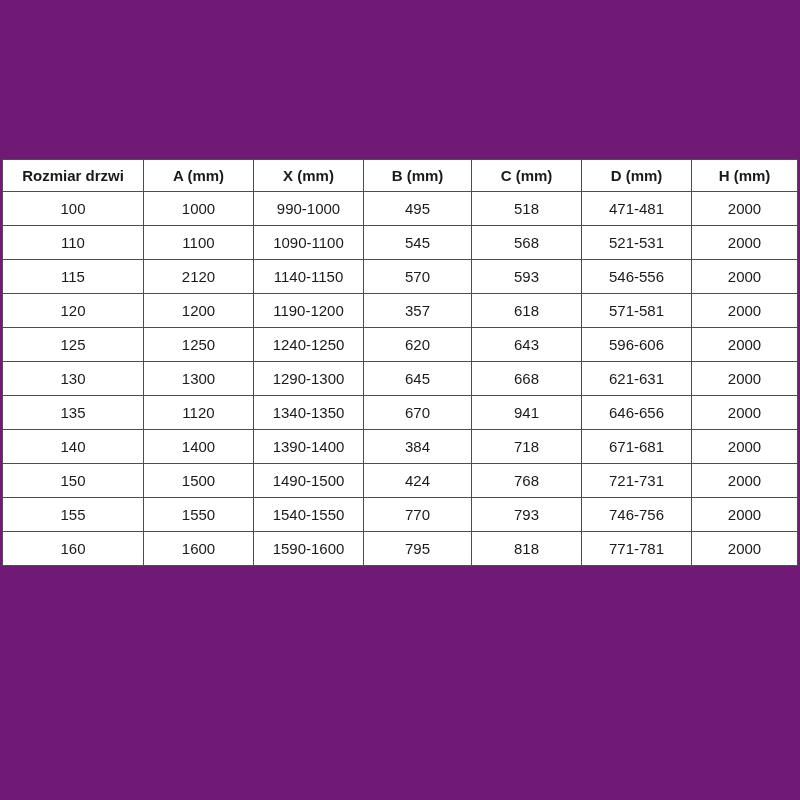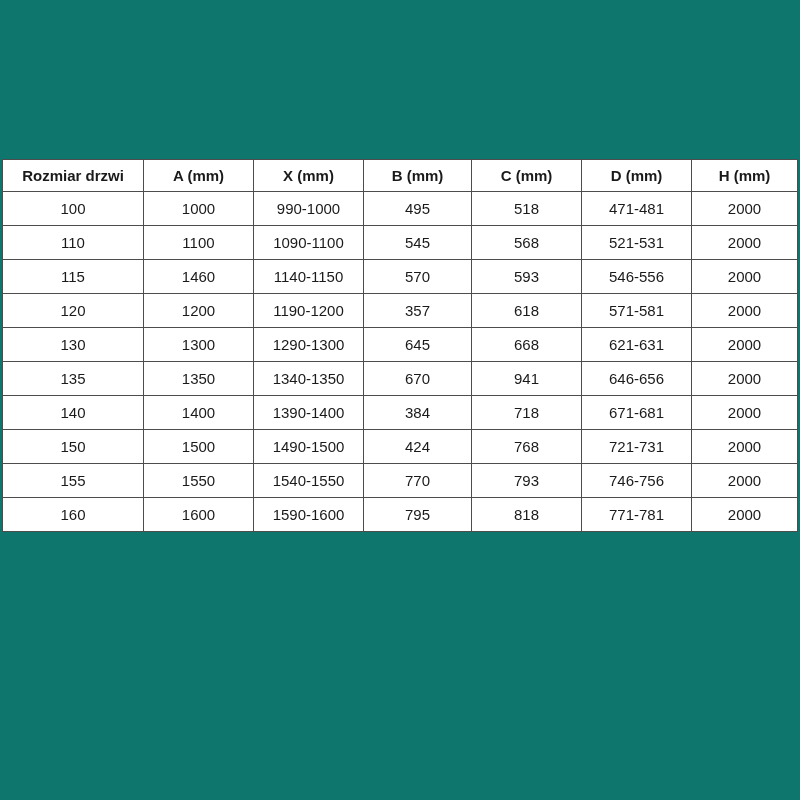--- a/index.html
+++ b/index.html
@@ -5,21 +5,21 @@
   html, body {
     margin: 0;
     padding: 0;
     background: #ffffff;
     font-family: "Liberation Sans", sans-serif;
   }
   .page {
     position: relative;
     width: 800px;
     height: 800px;
-    background: #0f766e;
+    background: #701a75;
     overflow: hidden;
   }
   .table-wrap {
     position: absolute;
     top: 159px;
     left: 2px;
     width: 796px;
   }
   table.size-table {
     border-collapse: collapse;
@@ -94,48 +94,57 @@
             <td>110</td>
             <td>1100</td>
             <td>1090-1100</td>
             <td>545</td>
             <td>568</td>
             <td>521-531</td>
             <td>2000</td>
           </tr>
           <tr>
             <td>115</td>
-            <td>1460</td>
+            <td>2120</td>
             <td>1140-1150</td>
             <td>570</td>
             <td>593</td>
             <td>546-556</td>
             <td>2000</td>
           </tr>
           <tr>
             <td>120</td>
             <td>1200</td>
             <td>1190-1200</td>
             <td>357</td>
             <td>618</td>
             <td>571-581</td>
             <td>2000</td>
           </tr>
           <tr>
+            <td>125</td>
+            <td>1250</td>
+            <td>1240-1250</td>
+            <td>620</td>
+            <td>643</td>
+            <td>596-606</td>
+            <td>2000</td>
+          </tr>
+          <tr>
             <td>130</td>
             <td>1300</td>
             <td>1290-1300</td>
             <td>645</td>
             <td>668</td>
             <td>621-631</td>
             <td>2000</td>
           </tr>
           <tr>
             <td>135</td>
-            <td>1350</td>
+            <td>1120</td>
             <td>1340-1350</td>
             <td>670</td>
             <td>941</td>
             <td>646-656</td>
             <td>2000</td>
           </tr>
           <tr>
             <td>140</td>
             <td>1400</td>
             <td>1390-1400</td>

